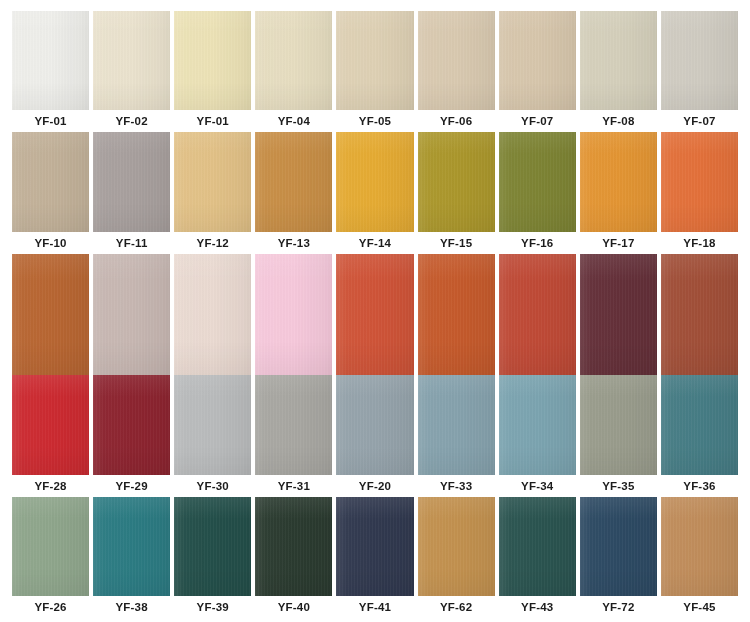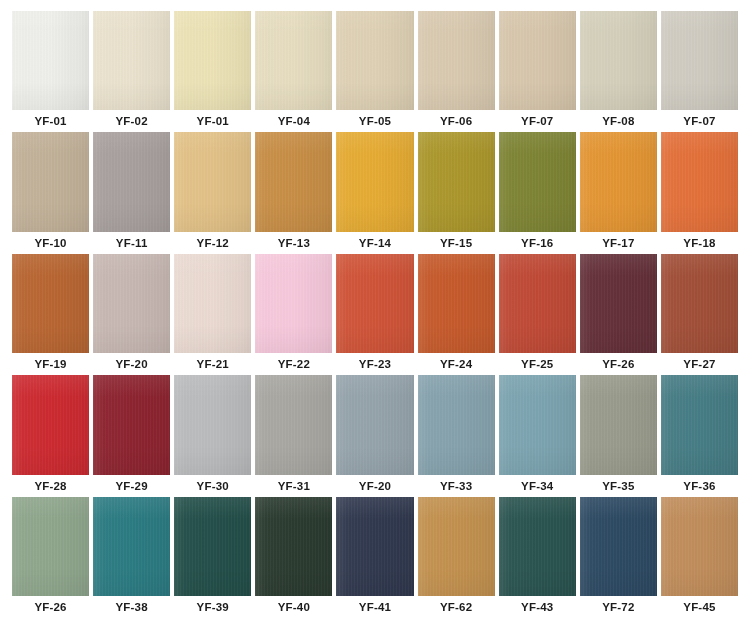--- a/index.html
+++ b/index.html
@@ -140,31 +140,20 @@
           <div class="swatch-cell" style="background-color: rgb(184, 102, 50);"></div>
           <div class="swatch-cell" style="background-color: rgb(199, 183, 178);"></div>
           <div class="swatch-cell" style="background-color: rgb(234, 218, 209);"></div>
           <div class="swatch-cell" style="background-color: rgb(246, 200, 219);"></div>
           <div class="swatch-cell" style="background-color: rgb(207, 84, 56);"></div>
           <div class="swatch-cell" style="background-color: rgb(197, 90, 44);"></div>
           <div class="swatch-cell" style="background-color: rgb(191, 74, 54);"></div>
           <div class="swatch-cell" style="background-color: rgb(100, 48, 57);"></div>
           <div class="swatch-cell" style="background-color: rgb(161, 79, 56);"></div>
         </div>
-        <div class="label-row">
-          <div class="label-cell">YF-19</div>
-          <div class="label-cell">YF-20</div>
-          <div class="label-cell">YF-21</div>
-          <div class="label-cell">YF-22</div>
-          <div class="label-cell">YF-23</div>
-          <div class="label-cell">YF-24</div>
-          <div class="label-cell">YF-25</div>
-          <div class="label-cell">YF-26</div>
-          <div class="label-cell">YF-27</div>
-        </div>
       </div>
       <div class="palette-row">
         <div class="swatch-row">
           <div class="swatch-cell" style="background-color: rgb(204, 42, 49);"></div>
           <div class="swatch-cell" style="background-color: rgb(141, 36, 48);"></div>
           <div class="swatch-cell" style="background-color: rgb(185, 187, 188);"></div>
           <div class="swatch-cell" style="background-color: rgb(168, 167, 162);"></div>
           <div class="swatch-cell" style="background-color: rgb(149, 163, 171);"></div>
           <div class="swatch-cell" style="background-color: rgb(134, 162, 173);"></div>
           <div class="swatch-cell" style="background-color: rgb(123, 164, 176);"></div>

